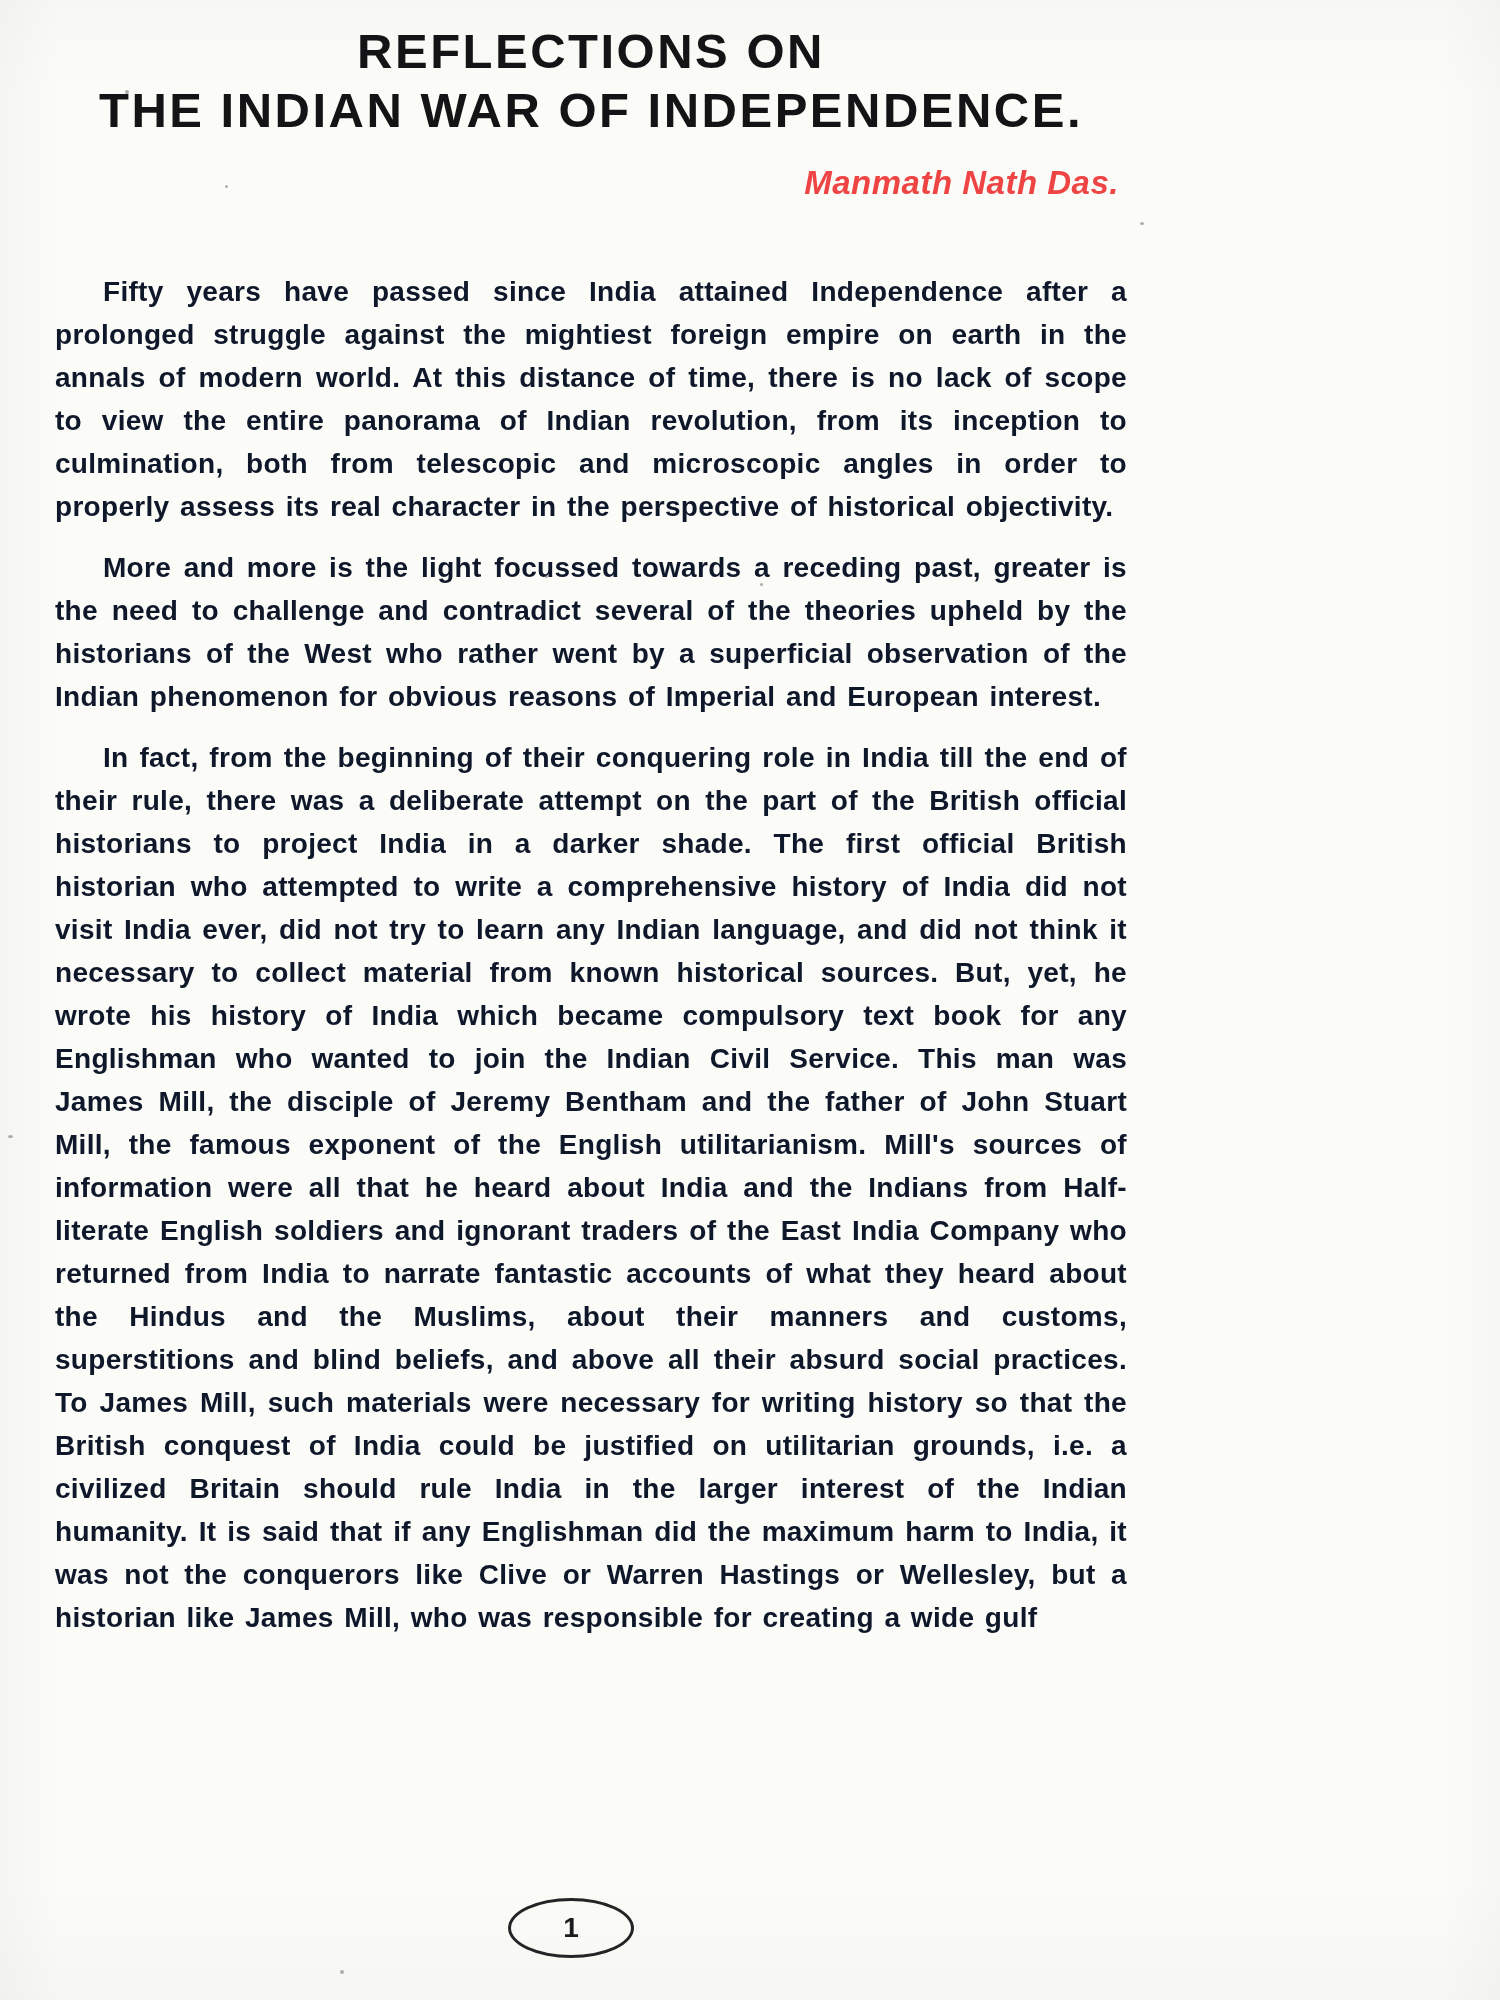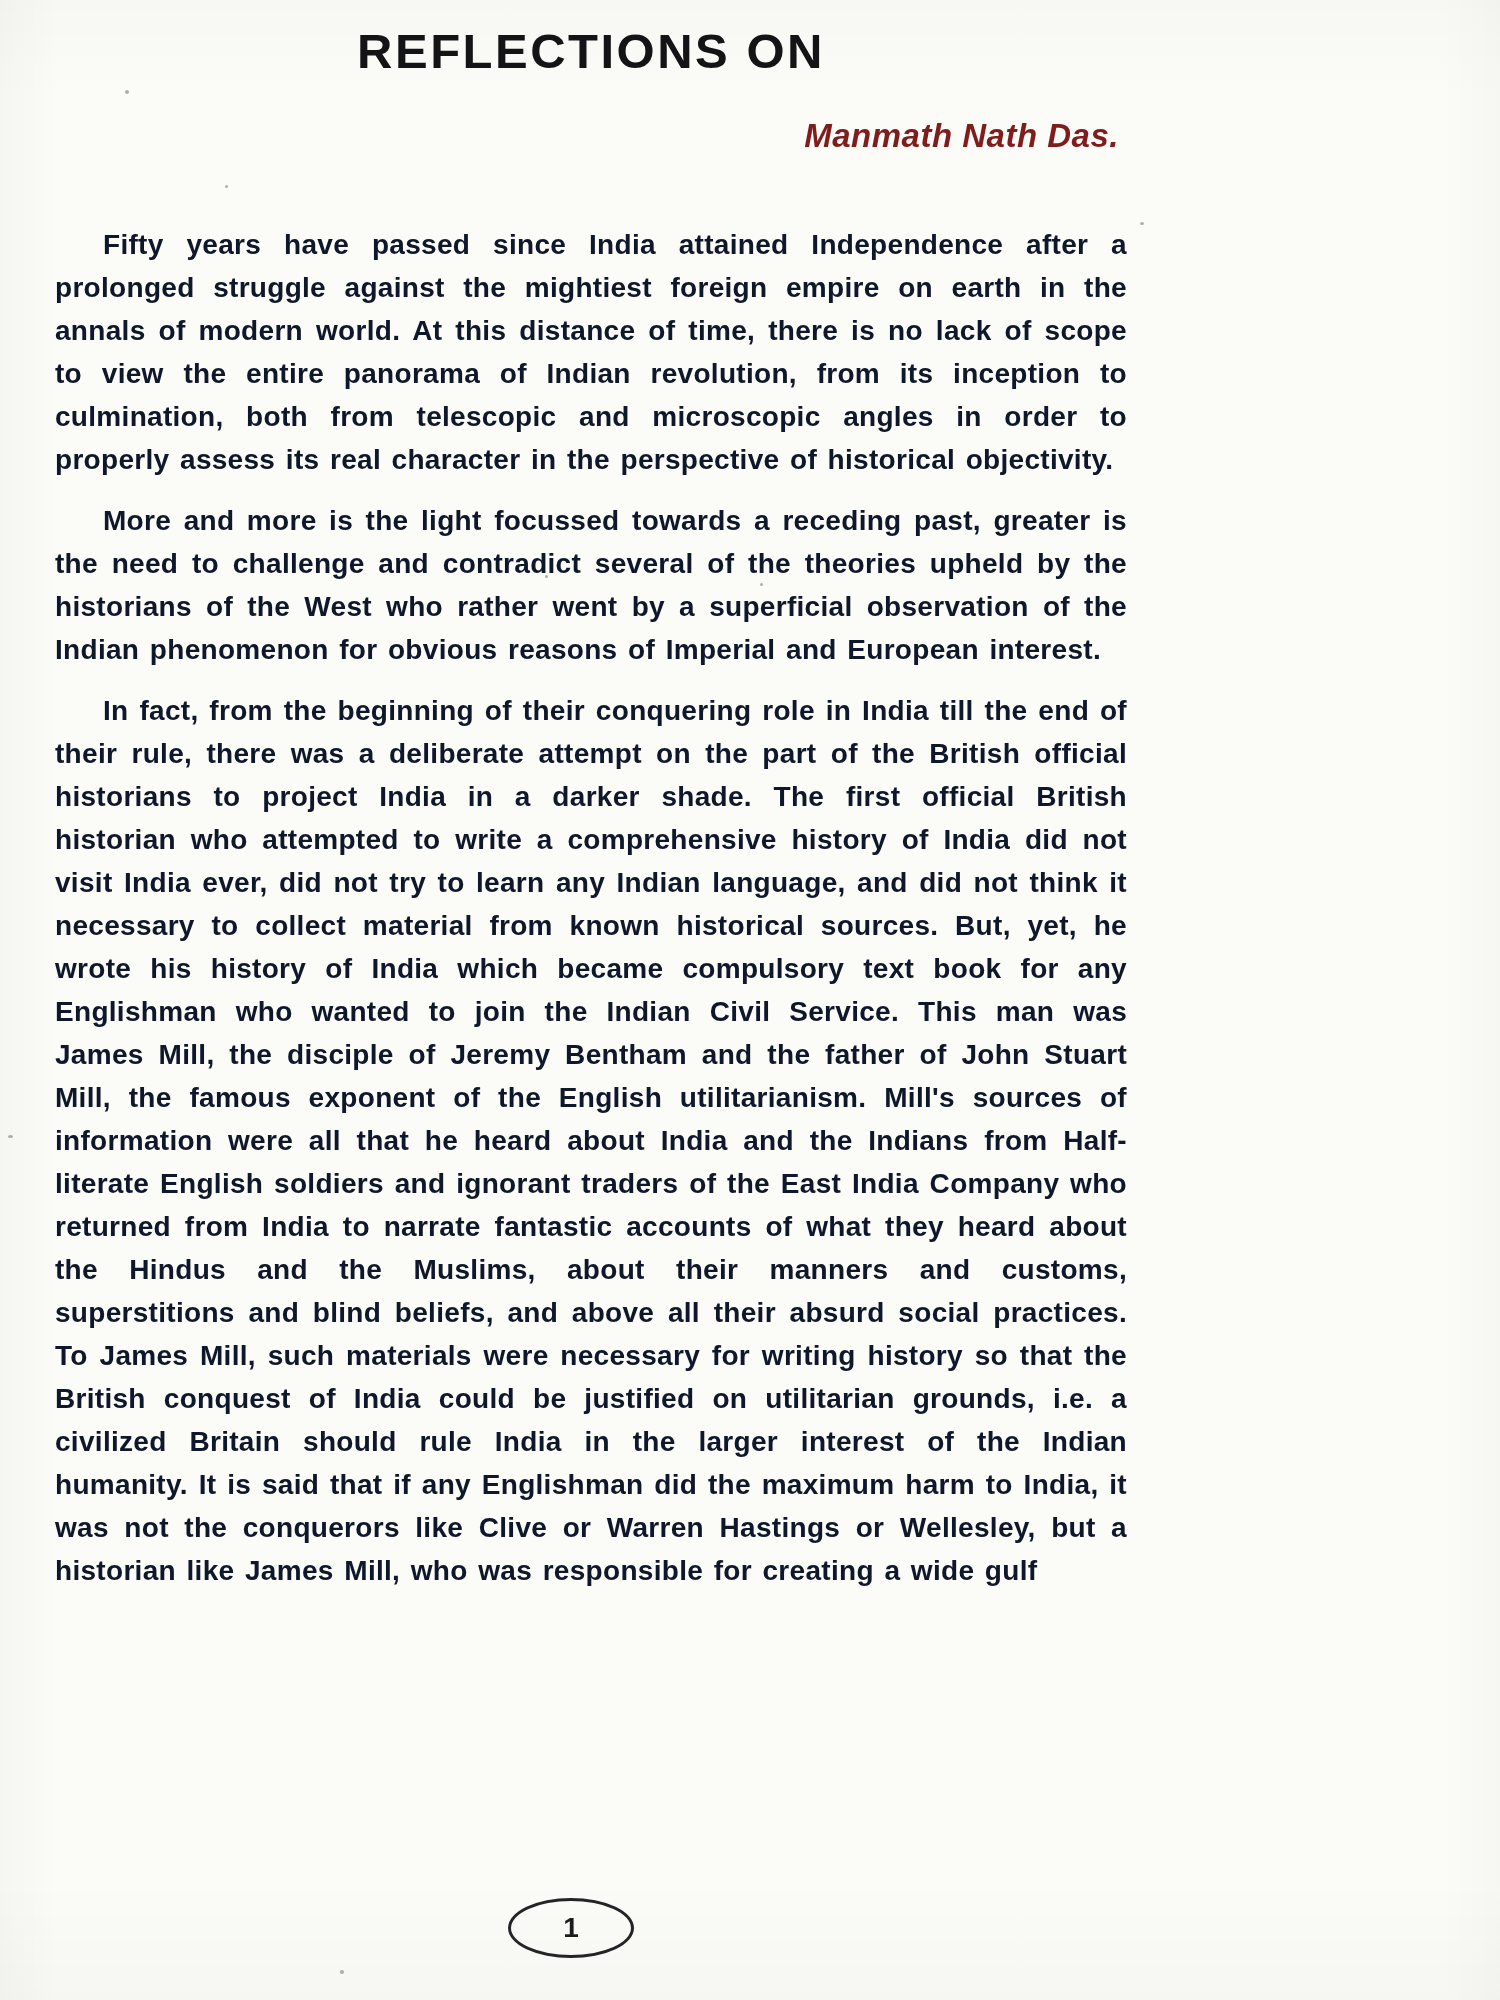--- a/index.html
+++ b/index.html
@@ -37,28 +37,28 @@
   .doc-title {
     margin: 0;
     text-align: center;
     font-size: 49px;
     font-weight: 700;
     letter-spacing: 2.5px;
     line-height: 1.2;
     color: #141416;
   }
   .author-line {
-    margin-top: 36px;
+    margin-top: 24px;
     padding-right: 8px;
     text-align: right;
     font-style: italic;
     font-weight: 700;
     font-size: 33px;
     letter-spacing: 0.5px;
-    color: #7f1d1d;
+    color: #ef4444;
   }
   .body-text {
     margin-top: 68px;
   }
   .body-text p {
     margin: 0 0 18px 0;
     font-size: 28px;
     font-weight: 700;
     line-height: 43px;
     letter-spacing: 0.3px;
@@ -100,20 +100,21 @@
 </style>
 </head>
 <body>
 
 <div class="scan-page">
 
   <div class="content">
 
     <h1 class="doc-title">
       <span>REFLECTIONS ON</span><br>
+      <span>THE INDIAN WAR OF INDEPENDENCE.</span>
     </h1>
 
     <div class="author-line">Manmath Nath Das.</div>
 
     <div class="body-text">
       <p>Fifty years have passed since India attained Independence after a prolonged struggle against the mightiest foreign empire on earth in the annals of modern world. At this distance of time, there is no lack of scope to view the entire panorama of Indian revolution,  from its inception to culmination, both from telescopic and microscopic angles in order to properly assess its real character in the perspective of historical objectivity.</p>
       <p>More and more is the light focussed towards a receding past, greater is the need to challenge and contradict several of the theories upheld by the historians of the West who rather went by a superficial observation of the  Indian phenomenon for obvious reasons of Imperial and European interest.</p>
       <p>In fact, from the beginning of their conquering role in India till the end of their rule, there was a deliberate attempt on the part of the British official historians to project India in a darker shade. The first official British historian who attempted to write a comprehensive history of India did not visit India ever, did not try to learn any Indian language, and did not think it necessary to collect material from known historical sources. But, yet, he wrote his history of India which became compulsory text book for any Englishman who  wanted to join the Indian Civil Service. This  man was James Mill, the disciple of Jeremy Bentham and the father of John Stuart Mill, the famous exponent of the English utilitarianism. Mill's sources of information were all that he heard about India and  the  Indians from Half-literate English soldiers and ignorant traders of the East India Company who returned from India to narrate fantastic accounts of what they heard about the Hindus and the Muslims, about their manners and customs, superstitions and blind beliefs, and above all their absurd social practices. To James Mill, such materials were necessary for writing history so that the British conquest of India could be justified on utilitarian grounds, i.e. a civilized Britain should rule India in the larger interest of the Indian humanity. It is said that if any Englishman did the maximum harm to India, it was not the conquerors like Clive or Warren Hastings or Wellesley, but a historian like James Mill, who was responsible for creating a wide gulf</p>
     </div>
 

